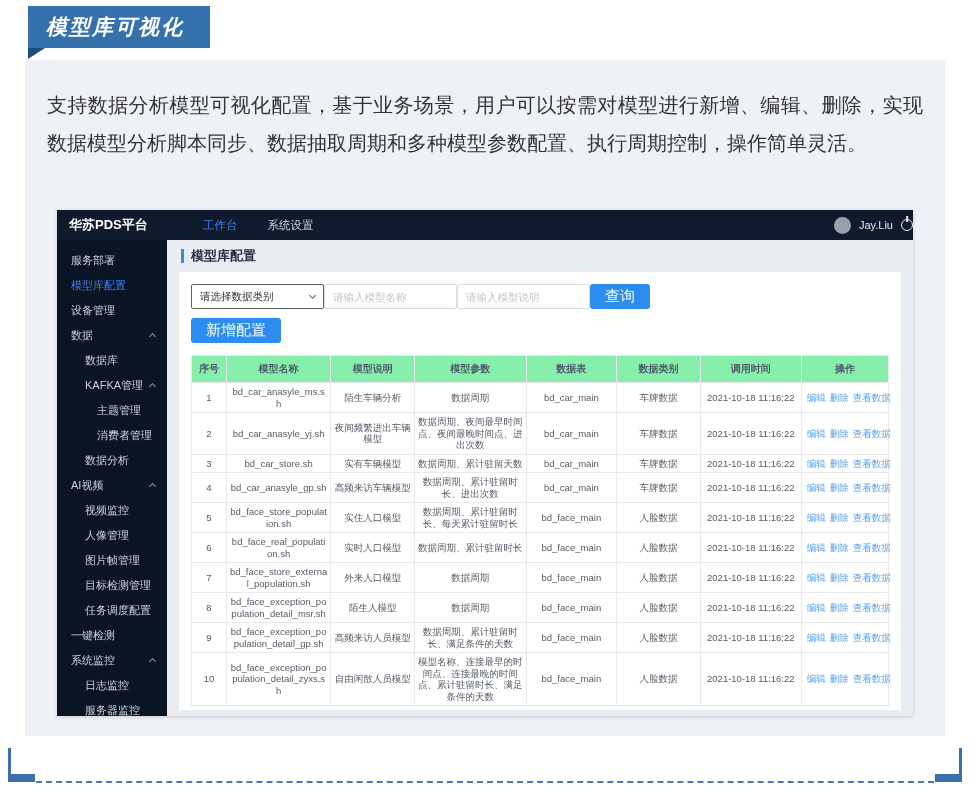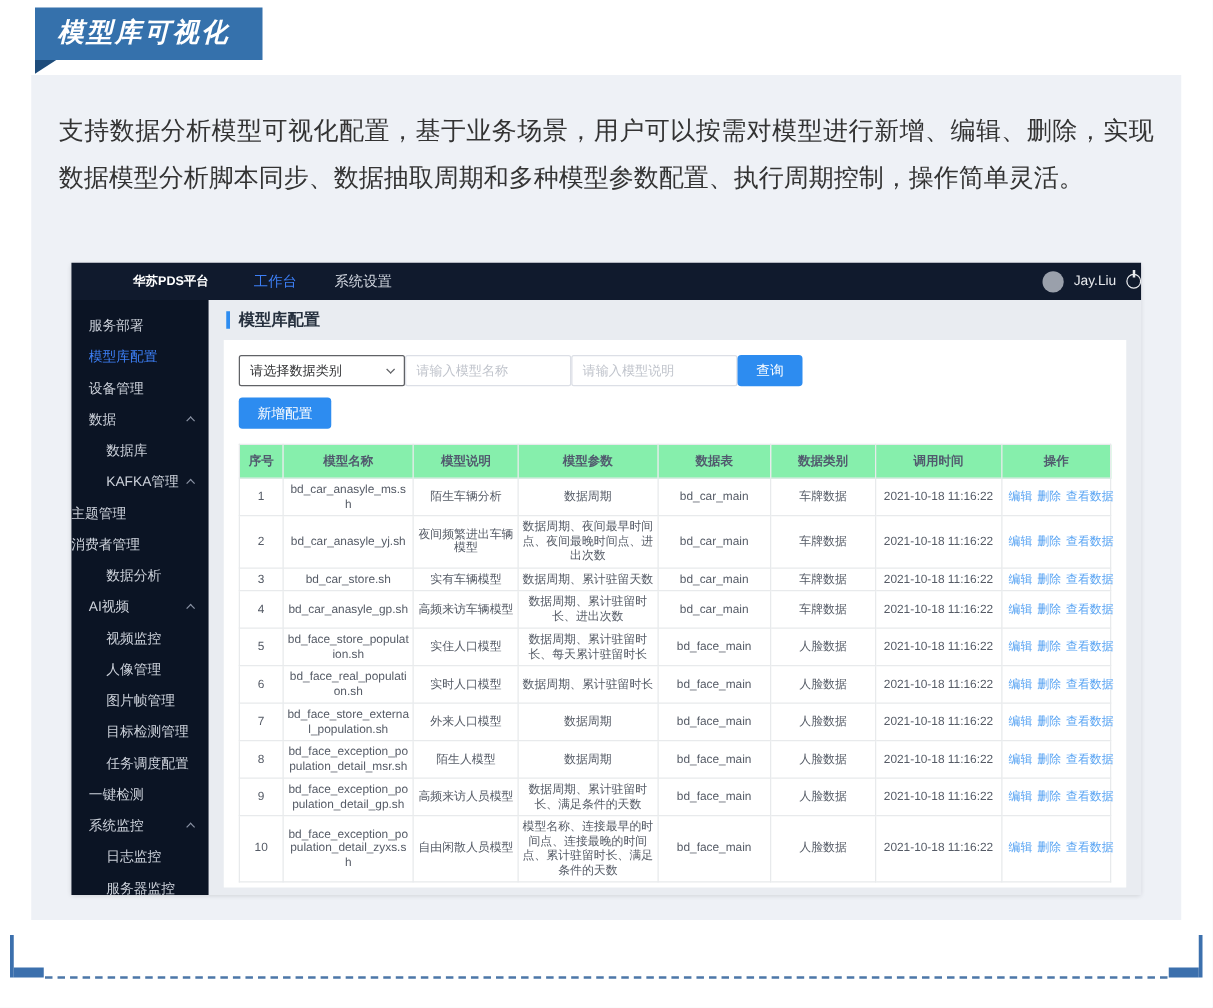--- a/index.html
+++ b/index.html
@@ -13,55 +13,55 @@
                   border-top:11px solid #1e4c7b; border-right:17px solid transparent; }
 
   
   .panel { position:absolute; left:25px; top:60px; width:920px; height:676px; background:#eef1f6; }
   .intro { padding:26px 22px 0 22px; font-size:20px; line-height:38px; color:#333; text-align:justify; }
 
   
   .shot { position:absolute; left:32px; top:150px; width:856px; height:506px; background:#e9ecf1;
           overflow:hidden; box-shadow:0 1px 4px rgba(0,0,0,.15); font-size:11px; }
   .shot-nav { height:30px; background:#101a2d; display:flex; align-items:center; color:#fff; }
-  .brand { width:110px; padding-left:12px; font-size:10px; font-weight:bold; white-space:nowrap;text-align:right; }
+  .brand { width:110px; padding-left:12px; font-size:13px; font-weight:bold; white-space:nowrap; }
   .nav-menus { display:flex; gap:30px; margin-left:36px; }
   .nav-menu { font-size:11.5px; color:#cfd4dd; cursor:pointer; }
   .nav-menu.active { color:#3d7ff5; }
   .nav-right { margin-left:auto; display:flex; align-items:center; gap:8px; padding-right:0; }
   .avatar { width:17px; height:17px; border-radius:50%; background:#9aa0ab; }
   .username { font-size:11px; color:#e8eaee; }
   .power { position:relative; width:12px; height:12px; border:1.4px solid #e8eaee; border-radius:50%; }
   .power::after { content:""; position:absolute; left:50%; top:-4px; width:1.6px; height:6px; background:#e8eaee; transform:translateX(-50%); }
 
   .shot-body { display:flex; height:476px; }
   .side { width:110px; background:#0b1424; padding-top:8px; flex-shrink:0; }
   .side-item { height:25px; display:flex; align-items:center; color:#ccd1da; font-size:11px; cursor:pointer; padding-right:12px; }
   .side-item.lv1 { padding-left:14px; }
   .side-item.lv2 { padding-left:28px; }
-  .side-item.lv3 { }
+  .side-item.lv3 { padding-left:40px; }
   .side-item.active { color:#3d7ff5; }
   .caret-up { width:5px; height:5px; border-top:1px solid #8a93a4; border-right:1px solid #8a93a4;
               transform:rotate(-45deg); margin-left:auto; margin-top:2px; }
 
   .main { flex:1; background:#e9ecf1; overflow:hidden; }
   .page-title { height:32px; display:flex; align-items:center; gap:7px; padding-left:14px;
                 font-size:13px; font-weight:bold; color:#26303e; }
   .title-bar { width:3px; height:14px; background:#2d8cf0; }
   .card { margin:0 12px; background:#fff; padding:12px 12px 10px 12px; height:438px; }
 
   .filters { display:flex; align-items:center; }
   .f-select { width:133px; height:25px; border:1px solid #606266; border-radius:2px; background:#fff;
               display:flex; align-items:center; justify-content:space-between; padding:0 8px; font-size:10.5px; color:#303133; cursor:pointer; }
   .sel-caret { width:5px; height:5px; border-right:1px solid #606266; border-bottom:1px solid #606266; transform:rotate(45deg); margin-top:-2px; }
   .f-input { width:133px; height:25px; border:1px solid #dcdfe6; border-radius:2px; padding:0 8px; font-size:10.5px; color:#333;
              font-family:"Liberation Sans","DejaVu Sans",sans-serif; }
   .f-input::placeholder { color:#c0c4cc; }
   .btn-blue { height:25px; padding:0 15px; background:#2d8cf0; color:#fff; border:none; border-radius:3px;
-              font-size:11px; cursor:pointer; font-family:inherit; }
+              font-size:15px; cursor:pointer; font-family:inherit; }
   .add-btn { margin-top:9px; }
 
   .tbl { width:100%; border-collapse:collapse; margin-top:12px; table-layout:fixed; }
   .tbl th { background:#86efac; color:#515a6e; font-weight:bold; font-size:10px; padding:6px 3px; border:1px solid #e8eaec; }
   .tbl td { color:#555b66; font-size:9.5px; line-height:11.5px; padding:3px 3px; border:1px solid #e8eaec; text-align:center; vertical-align:middle; }
   .tbl td.c-name { word-break:break-all; }
   .tbl td.c-time { white-space:nowrap; }
   .tbl td.c-ops { white-space:nowrap; }
   .tbl col:nth-child(1){width:5%;} .tbl col:nth-child(2){width:15%;} .tbl col:nth-child(3){width:12%;}
   .tbl col:nth-child(4){width:16%;} .tbl col:nth-child(5){width:13%;} .tbl col:nth-child(6){width:12%;}

